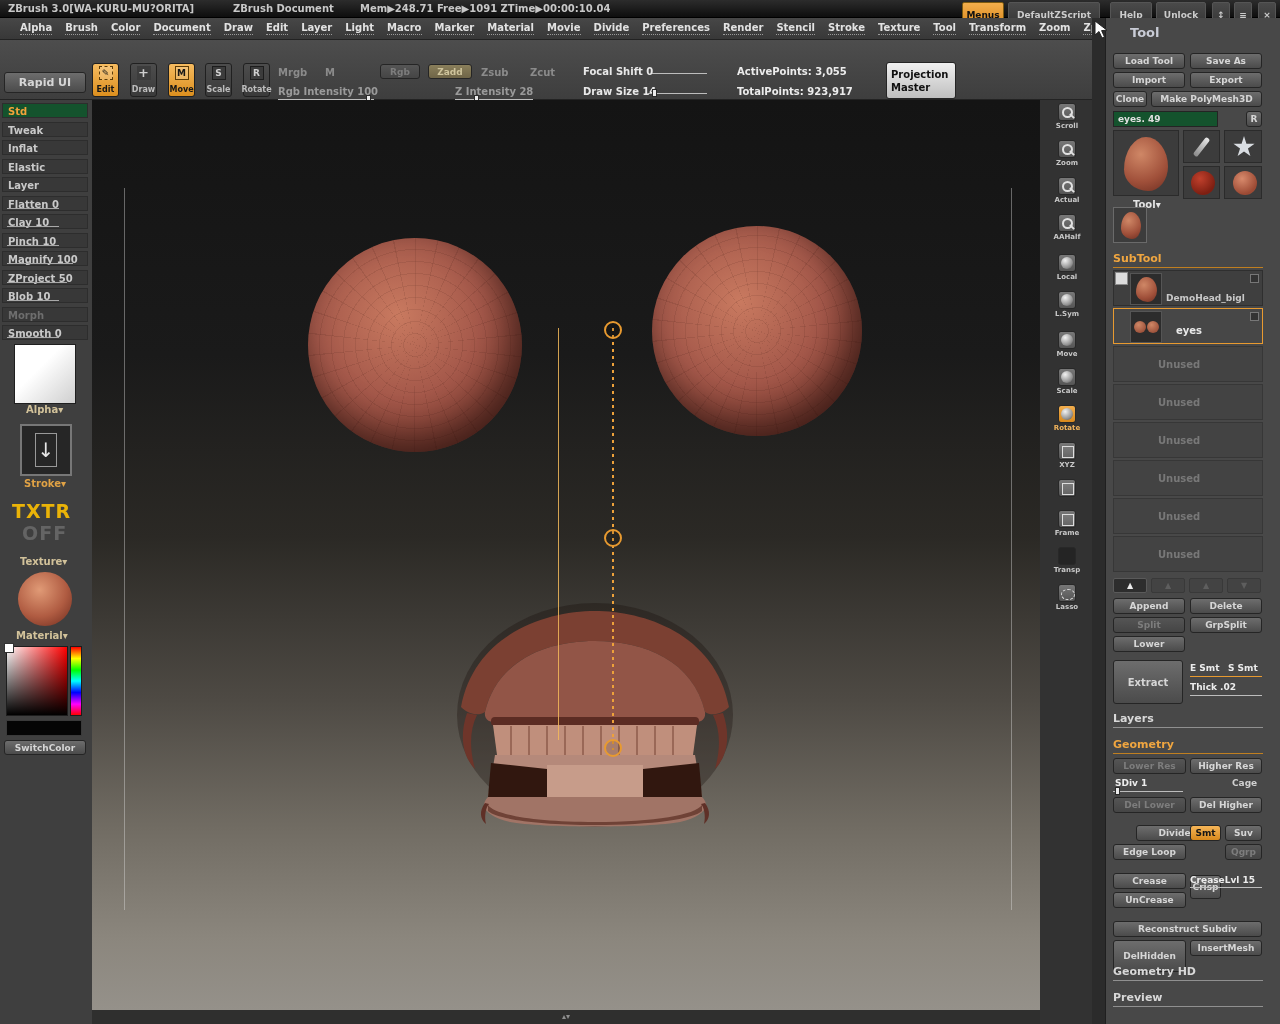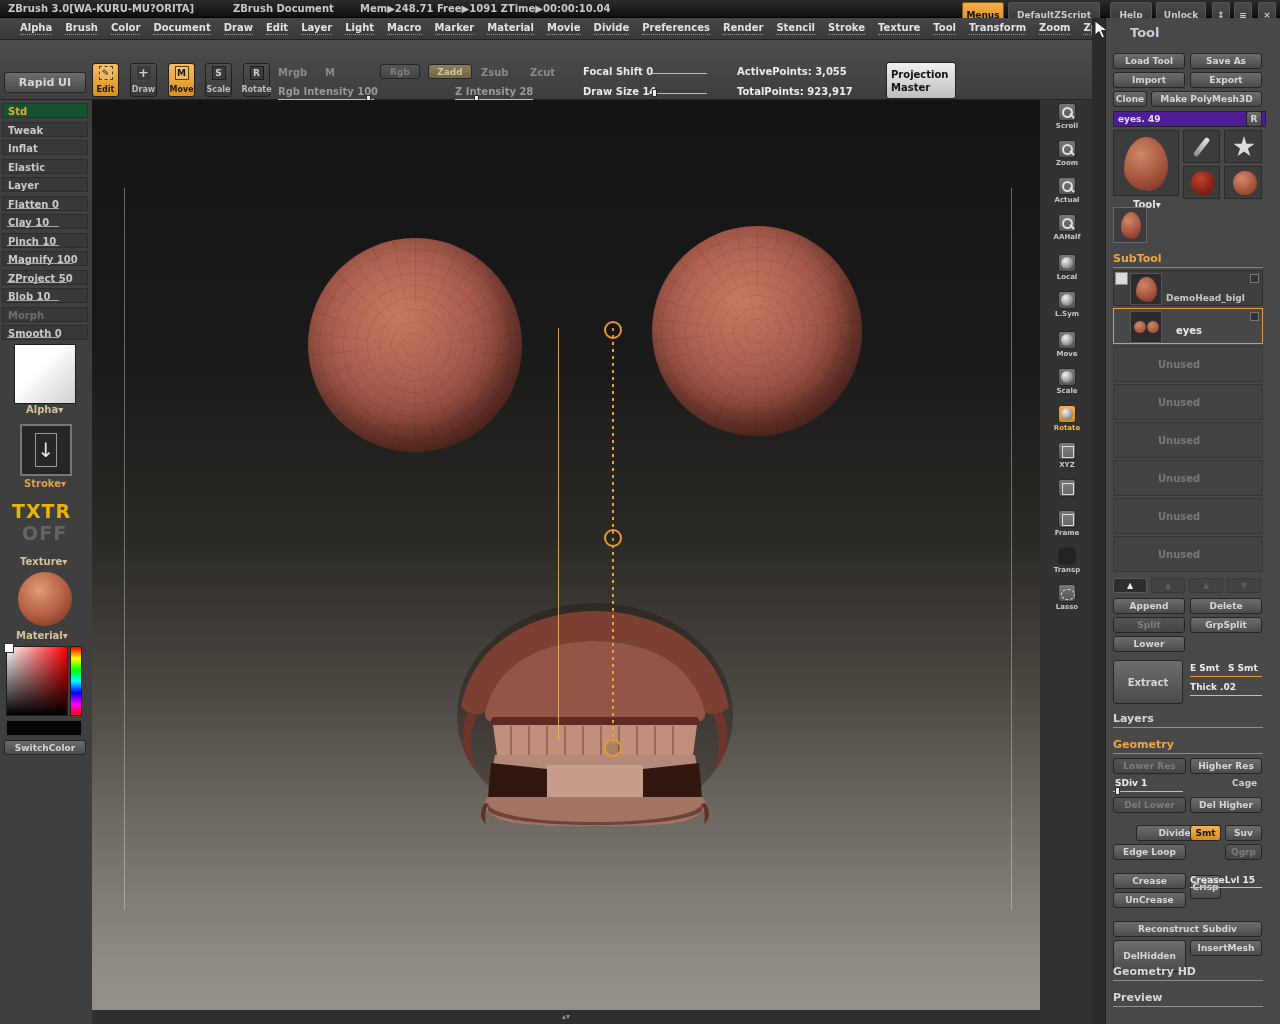--- a/index.html
+++ b/index.html
@@ -315,21 +315,21 @@
 
 <span class="lbl" style="left:1130px;top:25px;font-size:13px;color:#c9ccd6">Tool</span>
 
 <div class="btn" style="left:1113px;top:53px;width:72px;height:16px">Load Tool</div>
 <div class="btn" style="left:1190px;top:53px;width:72px;height:16px">Save As</div>
 <div class="btn" style="left:1113px;top:72px;width:72px;height:16px">Import</div>
 <div class="btn" style="left:1190px;top:72px;width:72px;height:16px">Export</div>
 <div class="btn" style="left:1113px;top:91px;width:34px;height:16px">Clone</div>
 <div class="btn" style="left:1151px;top:91px;width:111px;height:16px">Make PolyMesh3D</div>
 
-<div class="abs" style="left:1113px;top:111px;width:153px;height:16px;background:#4c1d95;border:1px solid #242424;color:#e0e0e0;font-size:9px;font-weight:bold;line-height:14px;padding-left:4px">eyes. 49</div>
+<div class="abs" style="left:1113px;top:111px;width:105px;height:16px;background:#14532d;border:1px solid #242424;color:#e0e0e0;font-size:9px;font-weight:bold;line-height:14px;padding-left:4px">eyes. 49</div>
 <div class="btn" style="left:1246px;top:111px;width:16px;height:16px">R</div>
 
 <div class="ttile" style="left:1113px;top:130px;width:66px;height:66px">
   <div class="blob" style="left:10px;top:6px;width:44px;height:54px"></div>
 </div>
 <div class="ttile" style="left:1183px;top:130px;width:37px;height:33px">
   <div style="position:absolute;left:15px;top:5px;width:5px;height:22px;background:linear-gradient(#e8e8e8,#8a8a8a);transform:rotate(38deg);border-radius:2px"></div>
 </div>
 <div class="ttile" style="left:1224px;top:130px;width:38px;height:33px">
   <div style="position:absolute;left:8px;top:5px;width:22px;height:22px;background:#d9dde2;clip-path:polygon(50% 0,61% 35%,98% 35%,68% 57%,79% 91%,50% 70%,21% 91%,32% 57%,2% 35%,39% 35%)"></div>

